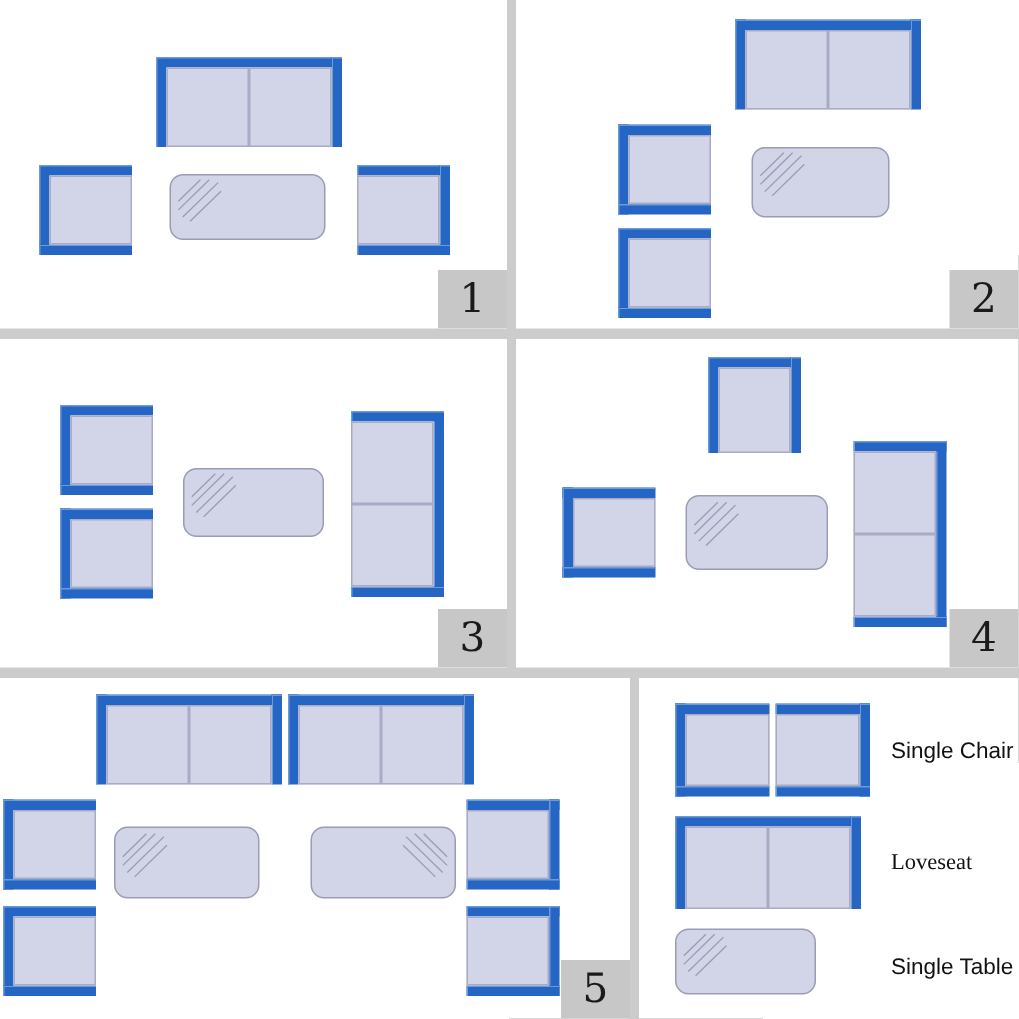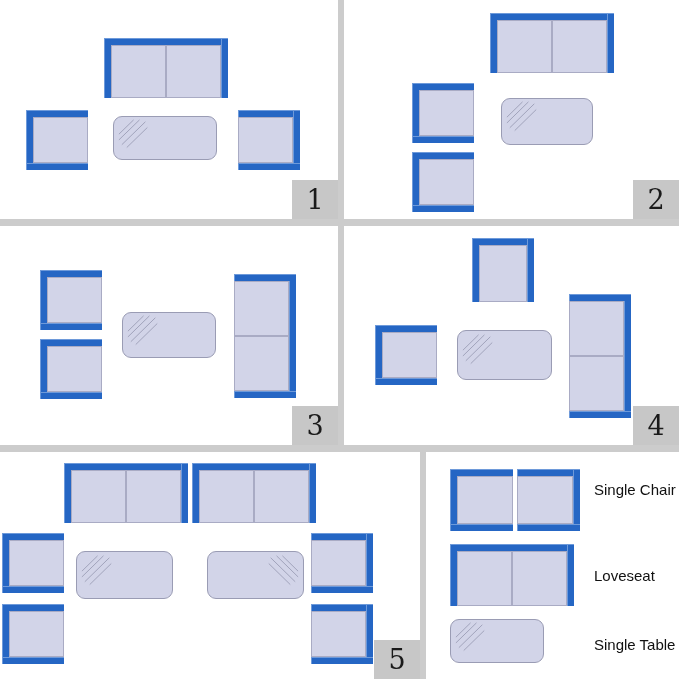--- a/index.html
+++ b/index.html
@@ -327,32 +327,32 @@
           <div class="cushion" style="left:7px;top:7px;width:56px;height:48px;"></div>
         </div>
 
         <div class="fur" style="left:67px;top:0px;width:63px;height:62px;">
           <div class="bar hl" style="left:0;top:0;width:63px;height:7px;"></div>
           <div class="bar hl" style="left:56px;top:0;width:7px;height:62px;"></div>
           <div class="bar hl" style="left:0;top:55px;width:63px;height:7px;"></div>
           <div class="cushion" style="left:0px;top:7px;width:56px;height:48px;"></div>
         </div>
       </div>
-      <div class="legend-label" style="left:168px;top:29px;">Single Chair</div>
+      <div class="legend-label" style="left:168px;top:40px;">Single Chair</div>
 
       <div class="legend-row" style="left:24px;top:92px;width:124px;height:62px;">
         <div class="fur" style="left:0px;top:0px;width:124px;height:62px;">
           <div class="bar hl" style="left:0;top:0;width:124px;height:7px;"></div>
           <div class="bar hl" style="left:0;top:0;width:7px;height:62px;"></div>
           <div class="bar hl" style="left:117px;top:0;width:7px;height:62px;"></div>
           <div class="cushion" style="left:7px;top:7px;width:55px;height:55px;"></div>
           <div class="cushion" style="left:62px;top:7px;width:55px;height:55px;"></div>
         </div>
       </div>
-      <div class="legend-label" style="left:168px;top:115px;">Loveseat</div>
+      <div class="legend-label" style="left:168px;top:115px;font-family:Liberation Serif, serif;">Loveseat</div>
 
       <div class="legend-row" style="left:24px;top:167px;width:94px;height:44px;">
         <div class="table" style="left:0;top:0;width:94px;height:44px;">
           <svg viewBox="0 0 94 44" preserveAspectRatio="none">
             <g stroke="#9a9cb4" stroke-width="0.9" fill="none">
               <line x1="5" y1="18" x2="20" y2="3"></line>
               <line x1="5" y1="24" x2="26" y2="3"></line>
               <line x1="8" y1="29" x2="32" y2="5"></line>
               <line x1="13" y1="32" x2="34" y2="11"></line>
             </g>

